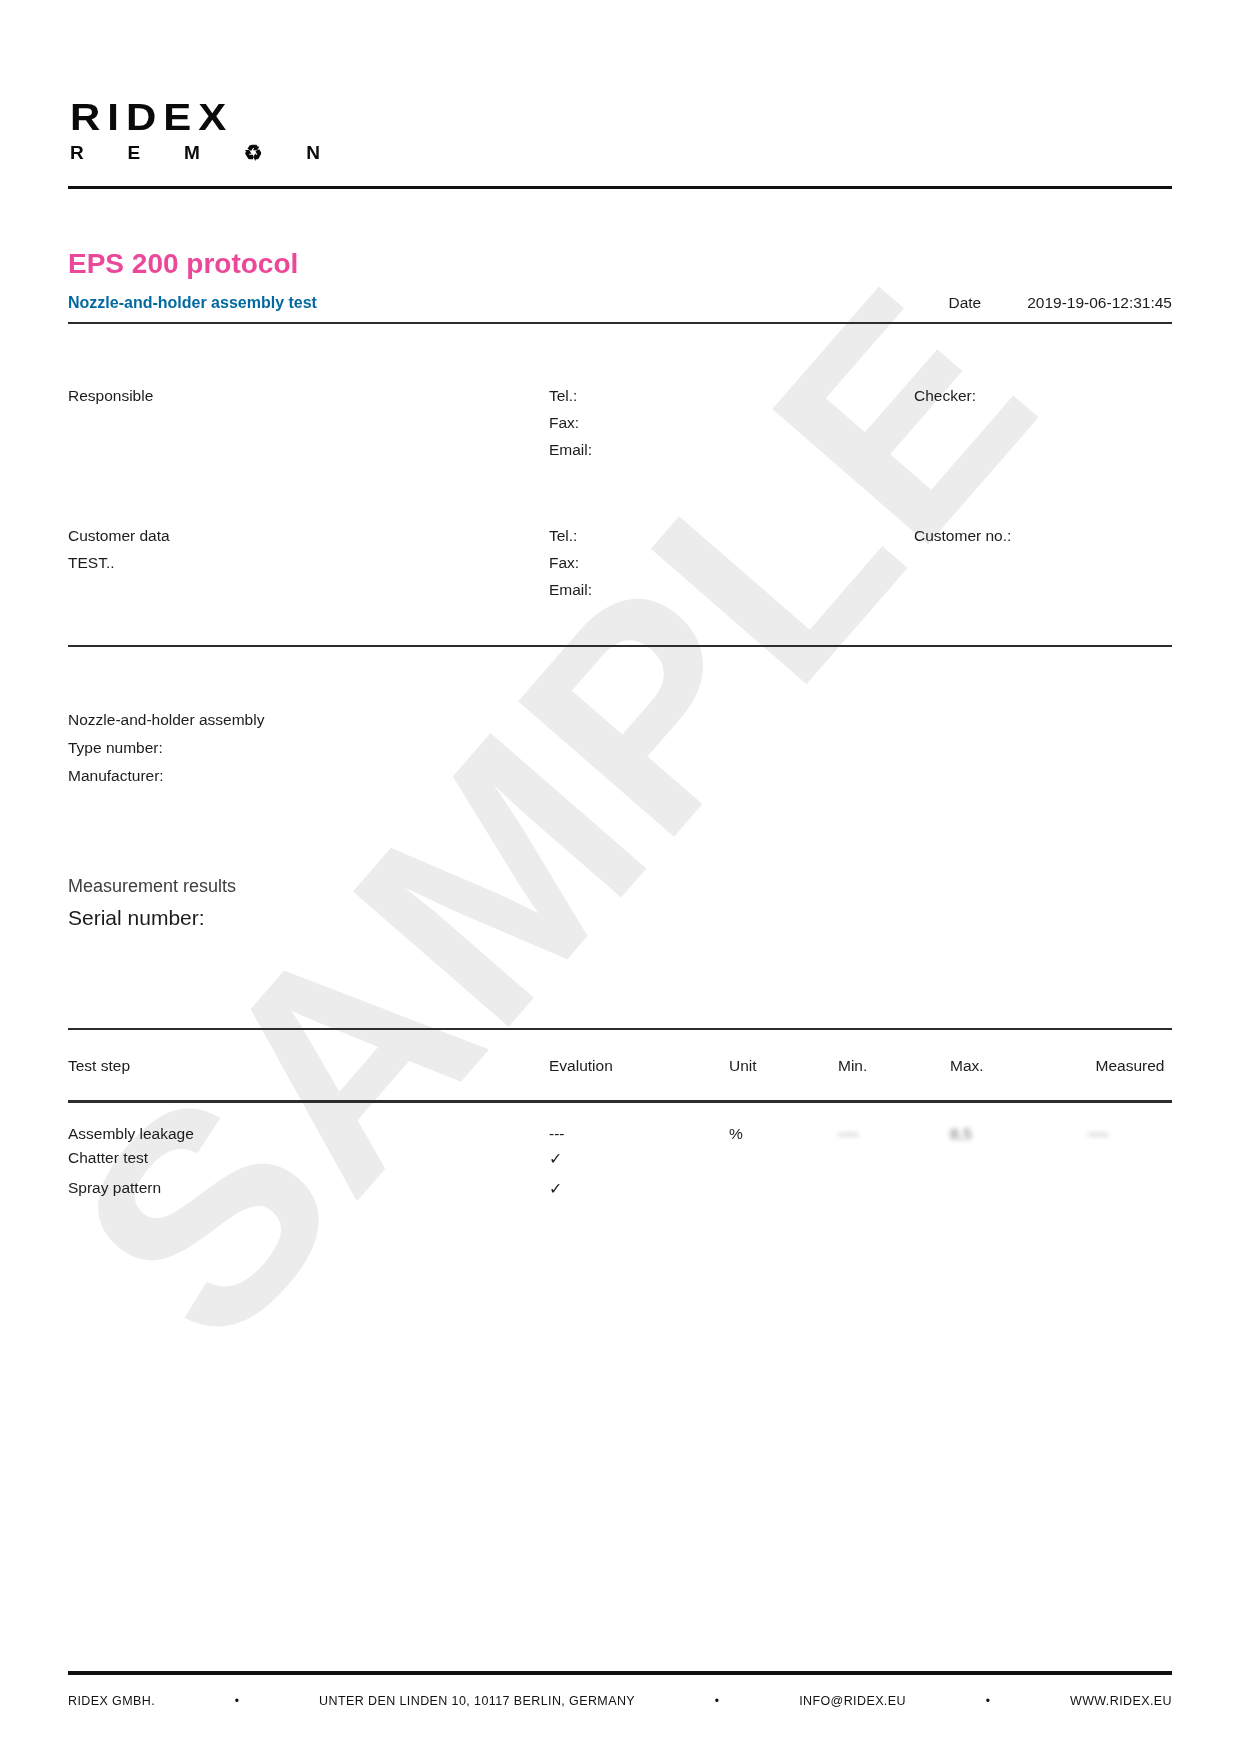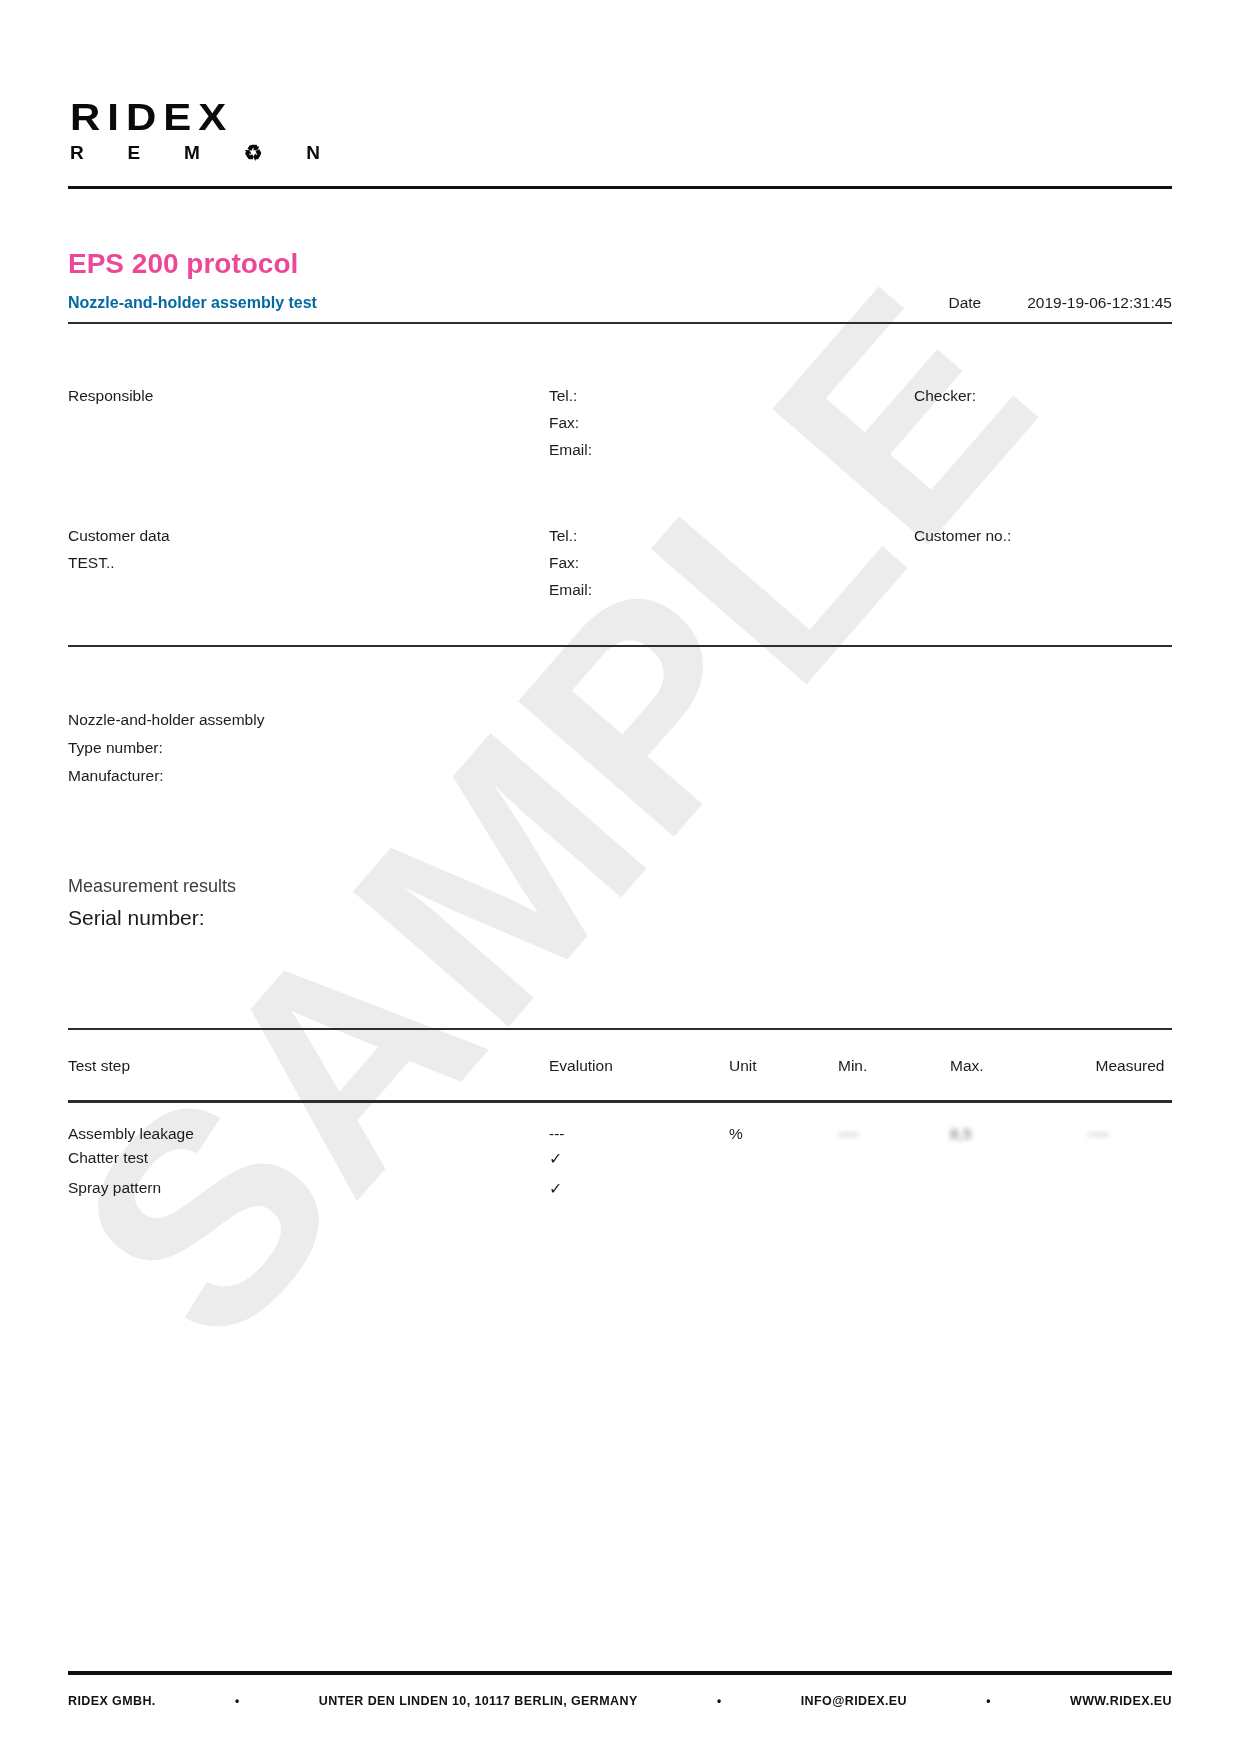--- a/index.html
+++ b/index.html
@@ -96,21 +96,21 @@
   }
   table.results thead th.last { text-align: center; }
   table.results tbody tr:first-child td { padding-top: 22px; }
   table.results td { height: 30px; padding: 0; vertical-align: middle; }
   .check { font-size: 16px; }
   .blurred { color: #6e6e6e; filter: blur(2.5px); }
 
   .footer-row {
     left: 68px; top: 1694px; width: 1104px;
     display: flex; justify-content: space-between; align-items: flex-end;
-    font-size: 12.5px; font-weight: 700; letter-spacing: 0.4px; color: #111;
+    font-size: 12.5px; font-weight: 400; letter-spacing: 0.4px; color: #111;
   }
   .footer-row .dot { font-size: 12px; }
 </style>
 </head>
 <body>
 
 <div class="page">
 
   <div class="watermark">SAMPLE</div>
 

